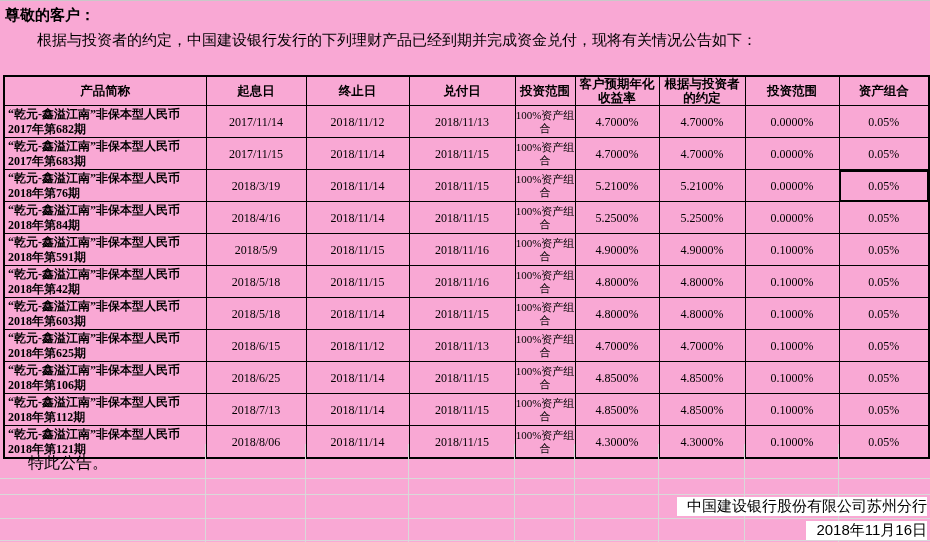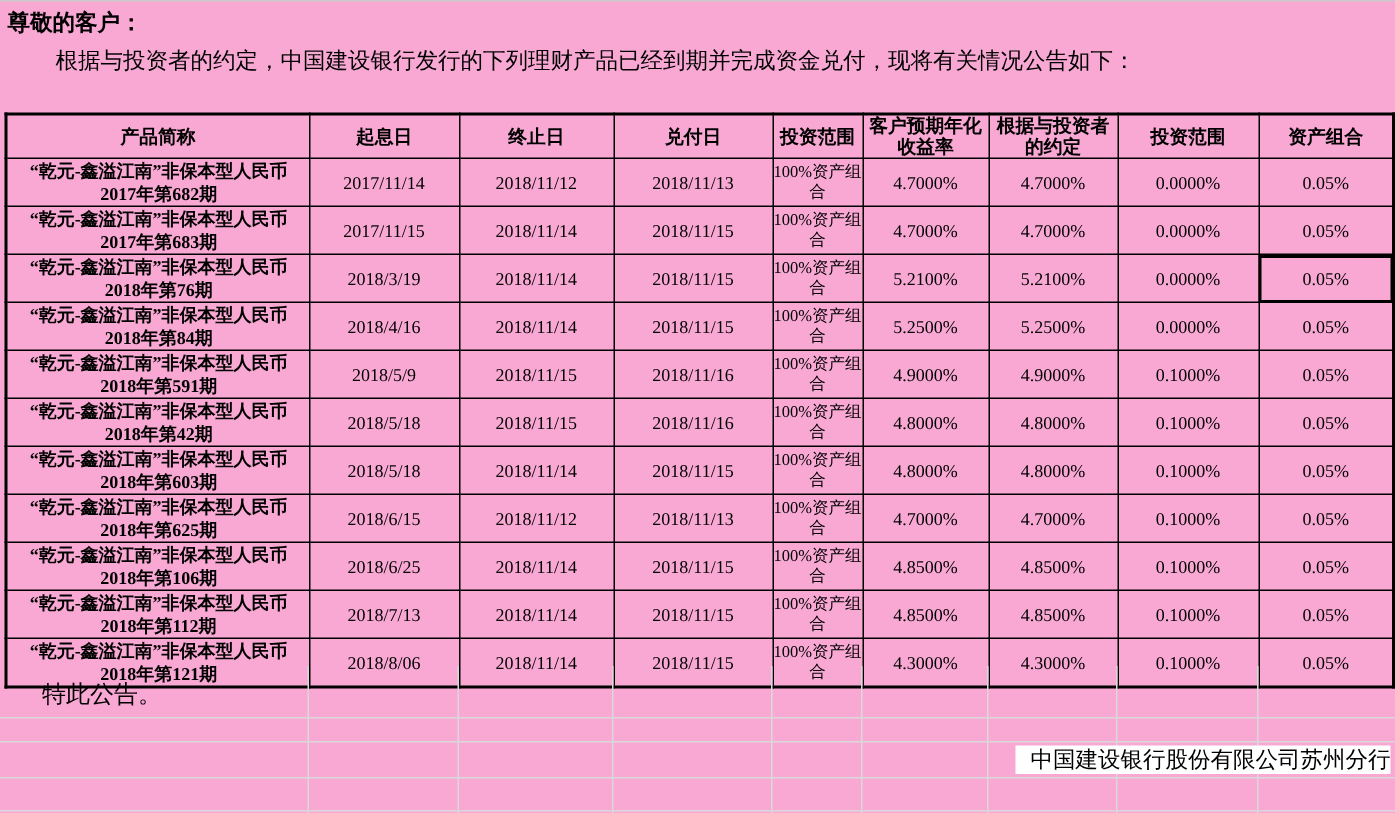--- a/index.html
+++ b/index.html
@@ -8,21 +8,21 @@
 
   .top-line{position:absolute;left:0;top:0;width:930px;height:1px;background:#c9c9c9;}
 
   .salutation{position:absolute;left:5px;top:6px;font-size:15px;font-weight:bold;white-space:nowrap;}
   .intro-body{position:absolute;left:37px;top:31px;font-size:15px;font-weight:normal;white-space:nowrap;}
 
   table.products{position:absolute;left:3px;top:75px;width:925px;border-collapse:collapse;table-layout:fixed;border:2px solid #000000;font-family:Liberation Serif, serif;}
   table.products th, table.products td{border:1px solid #000;padding:0 2px;overflow:hidden;}
   table.products th{height:28px;font-size:12.5px;font-weight:bold;text-align:center;line-height:14px;padding:0;}
   table.products td{height:31px;font-size:12px;text-align:center;line-height:14px;}
-  table.products td.col-name{text-align:center;font-weight:bold;font-size:12px;line-height:15px;padding-left:3px;}
+  table.products td.col-name{text-align:left;font-weight:bold;font-size:12px;line-height:15px;padding-left:3px;}
   table.products td.col-scope{font-size:11px;line-height:13px;padding:0;}
   table.products td.selected{outline:2px solid #000;outline-offset:-2px;}
 
   .closing{position:absolute;left:28px;top:453px;font-size:16px;white-space:nowrap;}
 
   .vline{position:absolute;width:1px;background:#d9d9d9;top:444px;height:98px;}
   .hline{position:absolute;left:0;width:930px;height:1px;background:#d9d9d9;}
 
   .footer-issuer{position:absolute;right:3px;top:497px;font-size:15px;white-space:nowrap;background:#fff;padding-left:10px;}
   .footer-date{position:absolute;right:3px;top:521px;font-size:15px;white-space:nowrap;background:#fff;padding-left:10px;}
@@ -198,14 +198,15 @@
     <div class="vline" style="left:658px"></div>
     <div class="vline" style="left:744px"></div>
     <div class="vline" style="left:838px"></div>
     <div class="hline" style="top:478px"></div>
     <div class="hline" style="top:494px"></div>
     <div class="hline" style="top:518px"></div>
     <div class="hline" style="top:540px"></div>
   </div>
 
   <div class="footer-issuer">中国建设银行股份有限公司苏州分行</div>
+  <div class="footer-date">2018年11月16日</div>
 
 </div>
 
 </body></html>

